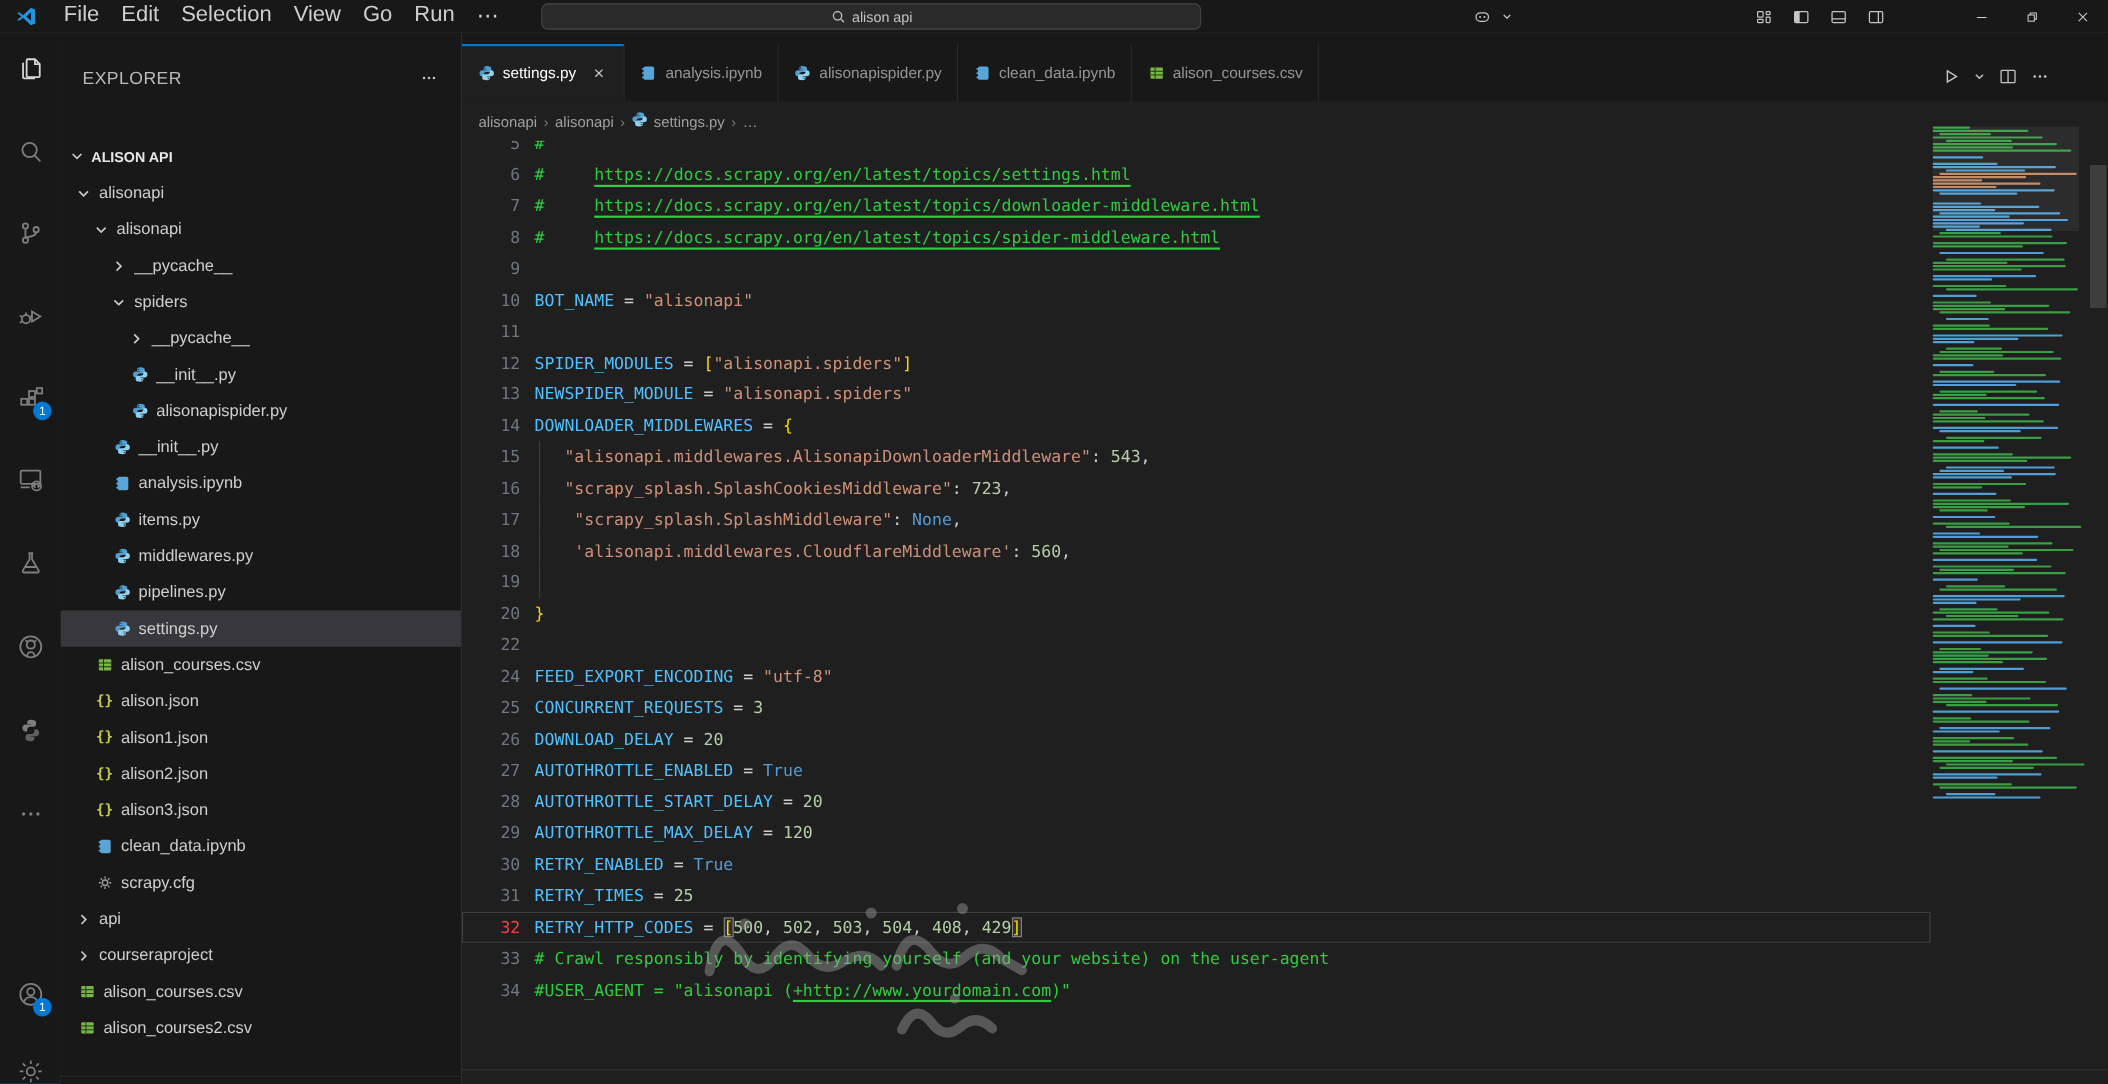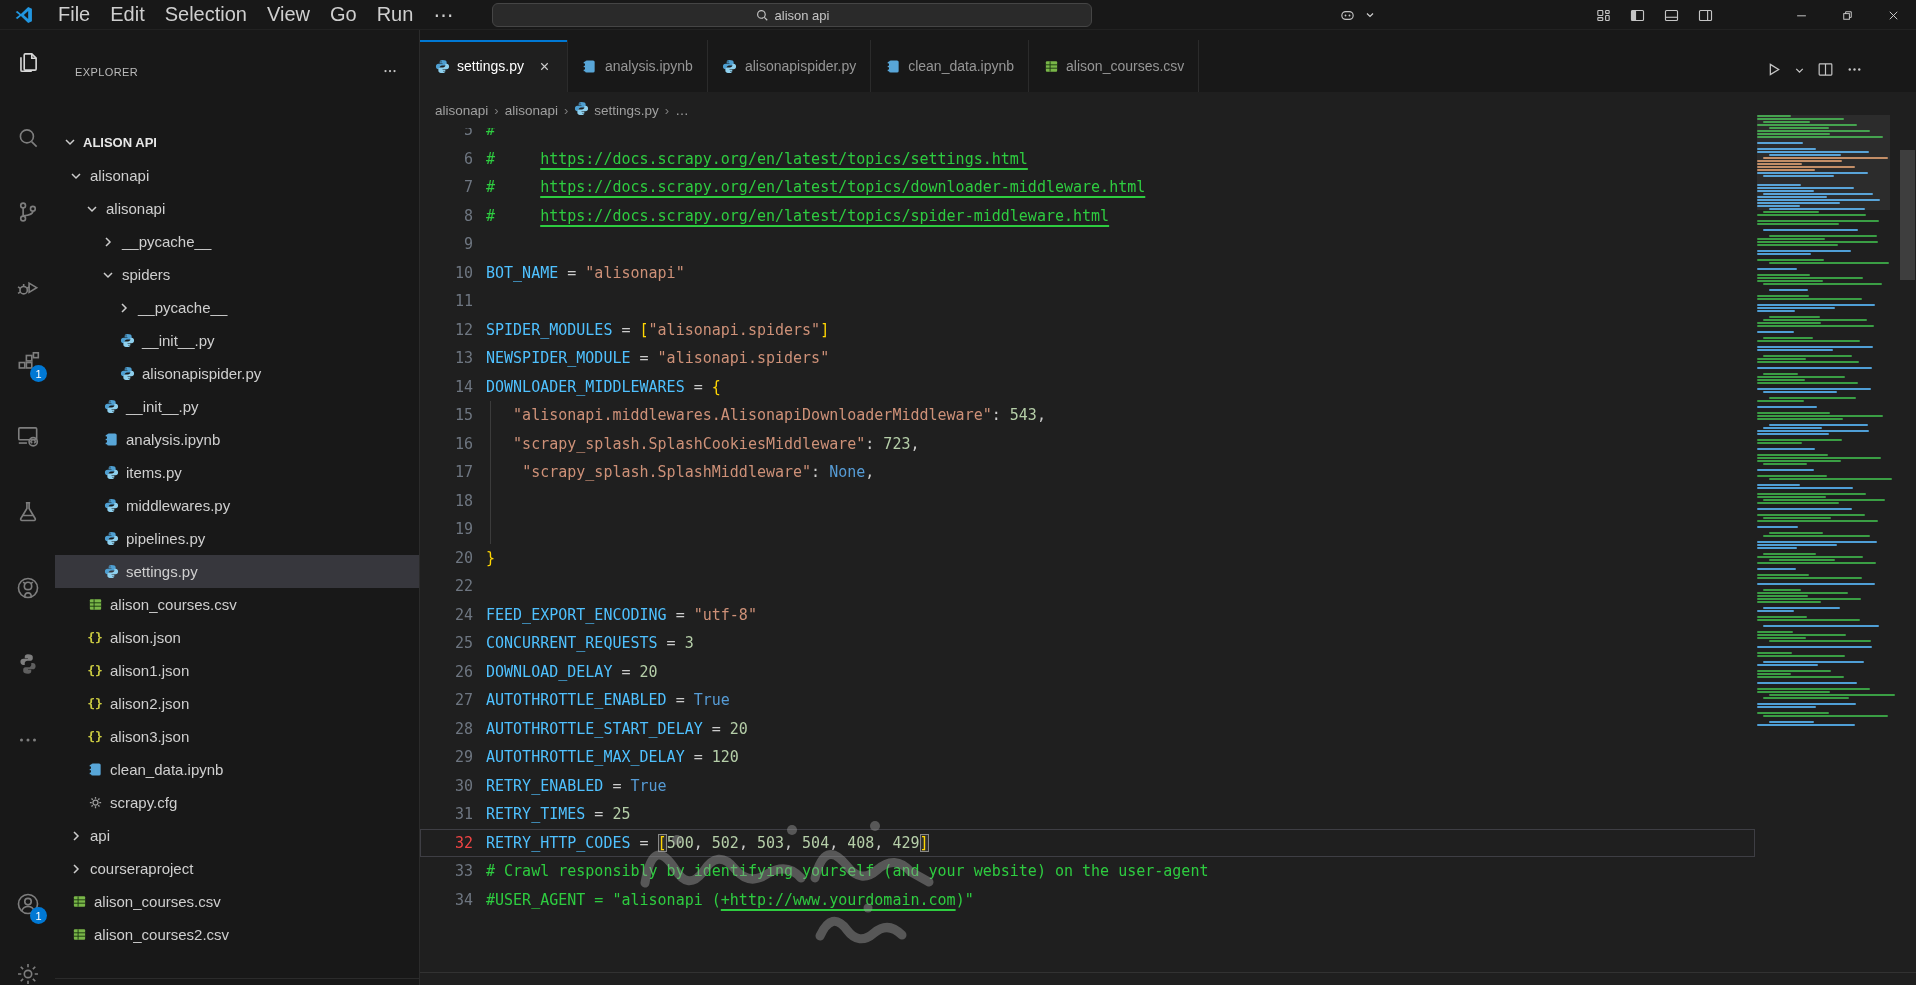--- a/index.html
+++ b/index.html
@@ -33,21 +33,21 @@
   .act svg { width:26px; height:26px; }
   .act.active { color:#d7d7d7; }
   .badge { position:absolute; right:8px; bottom:4px; min-width:17px; height:17px; border-radius:9px; background:#0078d4;
     color:#fff; font-size:11px; display:flex; align-items:center; justify-content:center; padding:0 3px; }
   #remote-strip { position:absolute; left:0; top:978px; width:55px; height:7px; background:#0c7bd6; }
 
   
   #sidebar { position:absolute; left:55px; top:30px; width:365px; height:955px; background:#181818;
     border-right:1px solid #2b2b2b; z-index:20; }
   #sb-header { position:absolute; left:0; top:28px; width:100%; height:28px; display:flex; align-items:center; }
-  #sb-title { margin-left:20px; font-size:11px; letter-spacing:.4px; color:#bbbbbb; }
+  #sb-title { margin-left:20px; font-size:16px; letter-spacing:.4px; color:#bbbbbb; }
   #sb-more { position:absolute; right:18px; top:4px; width:20px; height:20px; color:#c5c5c5; }
   #sb-more svg { width:18px; height:18px; }
   #section-row { position:absolute; left:0; top:98px; width:100%; height:28px; display:flex; align-items:center;
     font-weight:bold; font-size:13px; color:#e7e7e7; }
   #section-row .tch { margin-left:6px; }
   #tree { position:absolute; left:0; top:129px; width:100%; }
   .trow { height:33px; display:flex; align-items:center; font-size:15px; color:#cfcfcf; white-space:nowrap; }
   .trow.sel { background:#37373d; }
   .tch { width:18px; height:18px; display:inline-flex; align-items:center; justify-content:center; color:#cccccc; flex:none; }
   .tch svg { width:16px; height:16px; }
@@ -608,21 +608,21 @@
         <div class="line"><span class="ln">8</span><span class="ct"><span class="cm">#     </span><span class="cm u">https://docs.scrapy.org/en/latest/topics/spider-middleware.html</span></span></div>
         <div class="line"><span class="ln">9</span><span class="ct"></span></div>
         <div class="line"><span class="ln">10</span><span class="ct"><span class="var">BOT_NAME</span><span class="op"> = </span><span class="str">"alisonapi"</span></span></div>
         <div class="line"><span class="ln">11</span><span class="ct"></span></div>
         <div class="line"><span class="ln">12</span><span class="ct"><span class="var">SPIDER_MODULES</span><span class="op"> = </span><span class="br">[</span><span class="str">"alisonapi.spiders"</span><span class="br">]</span></span></div>
         <div class="line"><span class="ln">13</span><span class="ct"><span class="var">NEWSPIDER_MODULE</span><span class="op"> = </span><span class="str">"alisonapi.spiders"</span></span></div>
         <div class="line"><span class="ln">14</span><span class="ct"><span class="var">DOWNLOADER_MIDDLEWARES</span><span class="op"> = </span><span class="br">{</span></span></div>
         <div class="line gd"><span class="ln">15</span><span class="ct"><span class="op">   </span><span class="str">"alisonapi.middlewares.AlisonapiDownloaderMiddleware"</span><span class="op">: </span><span class="num">543</span><span class="op">,</span></span></div>
         <div class="line gd"><span class="ln">16</span><span class="ct"><span class="op">   </span><span class="str">"scrapy_splash.SplashCookiesMiddleware"</span><span class="op">: </span><span class="num">723</span><span class="op">,</span></span></div>
         <div class="line gd"><span class="ln">17</span><span class="ct"><span class="op">    </span><span class="str">"scrapy_splash.SplashMiddleware"</span><span class="op">: </span><span class="kw">None</span><span class="op">,</span></span></div>
-        <div class="line gd"><span class="ln">18</span></div>
+        <div class="line gd"><span class="ln">18</span><span class="ct"><span class="op">    </span><span class="str">'alisonapi.middlewares.CloudflareMiddleware'</span><span class="op">: </span><span class="num">560</span><span class="op">,</span></span></div>
         <div class="line gd"><span class="ln">19</span></div>
         <div class="line"><span class="ln">20</span><span class="ct"><span class="br">}</span></span></div>
         <div class="line"><span class="ln">22</span><span class="ct"></span></div>
         <div class="line"><span class="ln">24</span><span class="ct"><span class="var">FEED_EXPORT_ENCODING</span><span class="op"> = </span><span class="str">"utf-8"</span></span></div>
         <div class="line"><span class="ln">25</span><span class="ct"><span class="var">CONCURRENT_REQUESTS</span><span class="op"> = </span><span class="num">3</span></span></div>
         <div class="line"><span class="ln">26</span><span class="ct"><span class="var">DOWNLOAD_DELAY</span><span class="op"> = </span><span class="num">20</span></span></div>
         <div class="line"><span class="ln">27</span><span class="ct"><span class="var">AUTOTHROTTLE_ENABLED</span><span class="op"> = </span><span class="kw">True</span></span></div>
         <div class="line"><span class="ln">28</span><span class="ct"><span class="var">AUTOTHROTTLE_START_DELAY</span><span class="op"> = </span><span class="num">20</span></span></div>
         <div class="line"><span class="ln">29</span><span class="ct"><span class="var">AUTOTHROTTLE_MAX_DELAY</span><span class="op"> = </span><span class="num">120</span></span></div>
         <div class="line"><span class="ln">30</span><span class="ct"><span class="var">RETRY_ENABLED</span><span class="op"> = </span><span class="kw">True</span></span></div>

